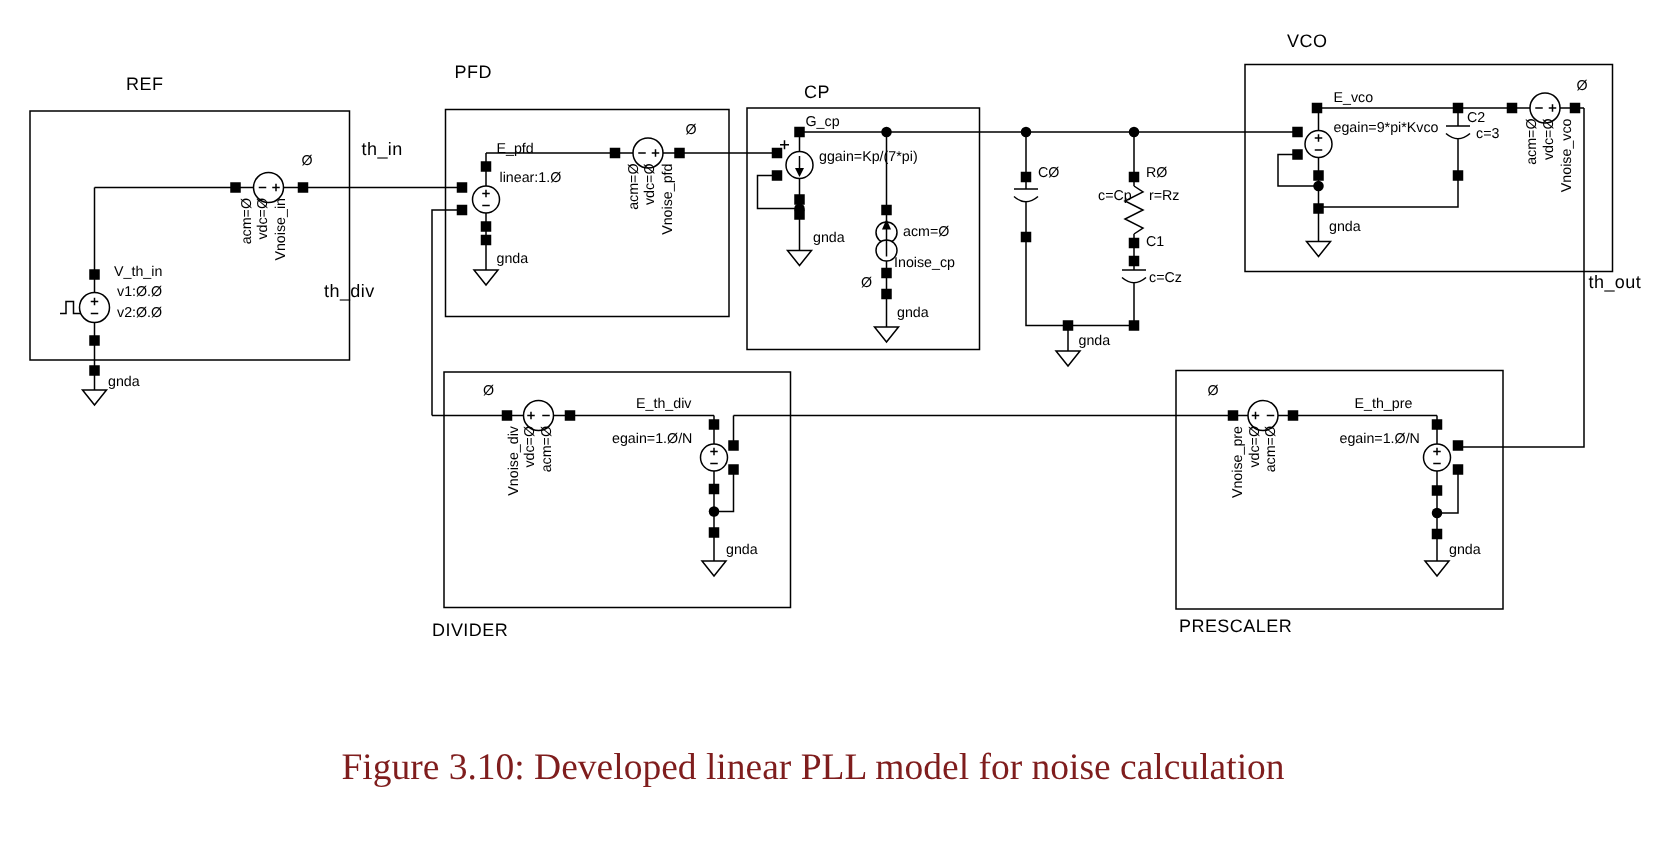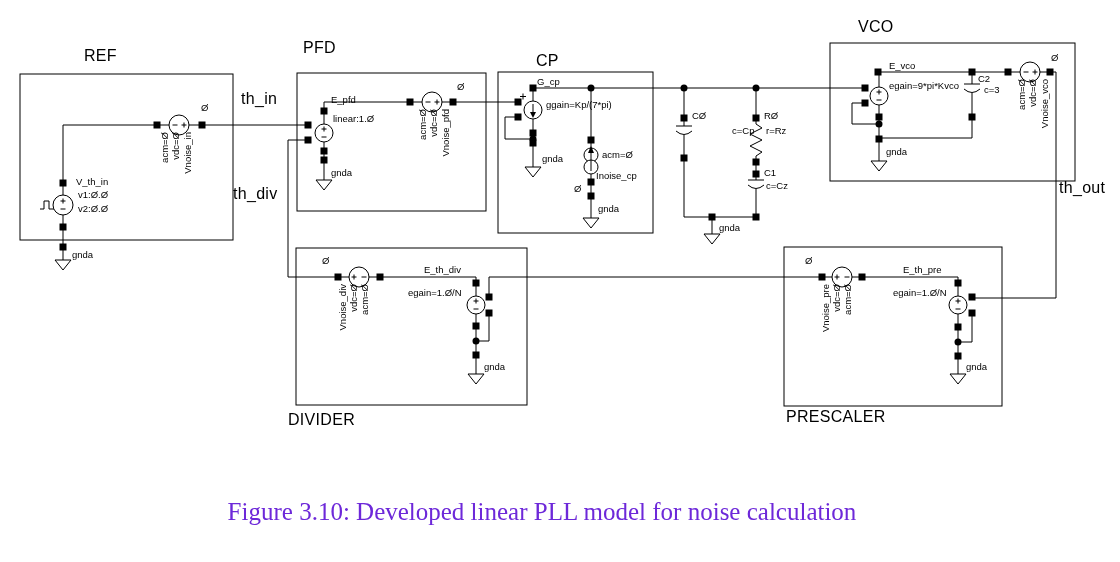--- a/index.html
+++ b/index.html
@@ -1,24 +1,24 @@
 <!DOCTYPE html>
 <html><head>
 <meta charset="utf-8">
 <style>
   html,body{margin:0;padding:0;background:#ffffff;}
   #stage{position:relative;width:1120px;height:562px;background:#fff;overflow:hidden;
          font-family:"Liberation Sans",sans-serif;color:#000;}
   #schem-svg{position:absolute;left:0;top:0;}
   .lb{position:absolute;font-size:9.5px;line-height:10px;white-space:nowrap;}
-  .lb12{position:absolute;font-size:16px;line-height:12px;white-space:nowrap;letter-spacing:.3px;}
+  .lb12{position:absolute;font-size:12px;line-height:12px;white-space:nowrap;letter-spacing:.3px;}
   .rlabel{position:absolute;font-size:9.5px;line-height:10px;white-space:nowrap;
           transform-origin:0 0;transform:rotate(-90deg) translateX(-100%);}
   #caption{position:absolute;left:0;top:498px;width:1084px;text-align:center;
-           font-family:"Liberation Serif",serif;font-size:25px;color:#6d28d9;}
+           font-family:"Liberation Serif",serif;font-size:25px;color:#7f1d1d;}
 </style>
 </head>
 <body>
 
 <div id="stage">
 
 <svg id="schem-svg" width="1120" height="562" viewBox="0 0 1120 562" fill="none" stroke="#000" stroke-width="1">
 
   <g>
     <rect x="20" y="74" width="213" height="166"></rect>
@@ -157,21 +157,21 @@
 </svg>
 
 <div class="lb12" style="left:84px;top:50px">REF</div>
 <div class="lb12" style="left:303px;top:42px">PFD</div>
 <div class="lb12" style="left:536px;top:55px">CP</div>
 <div class="lb12" style="left:858px;top:21px">VCO</div>
 <div class="lb12" style="left:288px;top:414px">DIVIDER</div>
 <div class="lb12" style="left:786px;top:411px">PRESCALER</div>
 
 <div class="lb12" style="left:241px;top:93px">th_in</div>
-<div class="lb12" style="left:233px;top:188px">th_div</div>
+<div class="lb12" style="left:216px;top:188px">th_div</div>
 <div class="lb12" style="left:1059px;top:182px">th_out</div>
 
 <div class="lb" style="left:76px;top:177px">V_th_in</div>
 <div class="lb" style="left:78px;top:190px">v1:Ø.Ø</div>
 <div class="lb" style="left:78px;top:204px">v2:Ø.Ø</div>
 <div class="lb" style="left:72px;top:250px">gnda</div>
 <div class="lb" style="left:201px;top:103px">Ø</div>
 <div class="rlabel" style="left:160px;top:132px">acm=Ø</div>
 <div class="rlabel" style="left:171px;top:132px">vdc=Ø</div>
 <div class="rlabel" style="left:183px;top:132px">Vnoise_in</div>
@@ -189,21 +189,21 @@
 <div class="lb" style="left:542px;top:154px">gnda</div>
 <div class="lb" style="left:602px;top:150px">acm=Ø</div>
 <div class="lb" style="left:596px;top:171px">Inoise_cp</div>
 <div class="lb" style="left:574px;top:184px">Ø</div>
 <div class="lb" style="left:598px;top:204px">gnda</div>
 
 <div class="lb" style="left:692px;top:111px">CØ</div>
 <div class="lb" style="left:732px;top:126px">c=Cp</div>
 <div class="lb" style="left:764px;top:111px">RØ</div>
 <div class="lb" style="left:766px;top:126px">r=Rz</div>
-<div class="lb" style="left:764px;top:168px">C1</div>
+<div class="lb" style="left:764px;top:157px">C1</div>
 <div class="lb" style="left:766px;top:181px">c=Cz</div>
 <div class="lb" style="left:719px;top:223px">gnda</div>
 
 <div class="lb" style="left:889px;top:61px">E_vco</div>
 <div class="lb" style="left:889px;top:81px">egain=9*pi*Kvco</div>
 <div class="lb" style="left:978px;top:74px">C2</div>
 <div class="lb" style="left:984px;top:85px">c=3</div>
 <div class="lb" style="left:886px;top:147px">gnda</div>
 <div class="lb" style="left:1051px;top:53px">Ø</div>
 <div class="rlabel" style="left:1017px;top:79px">acm=Ø</div>

